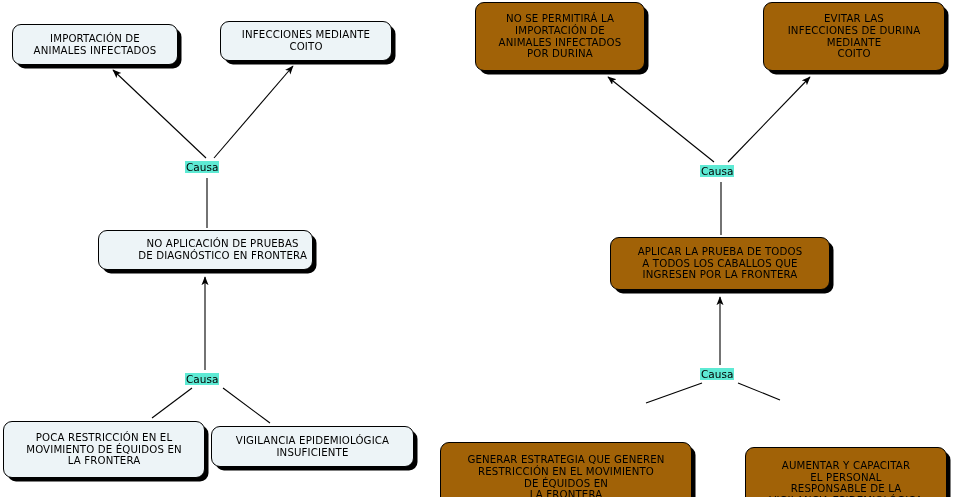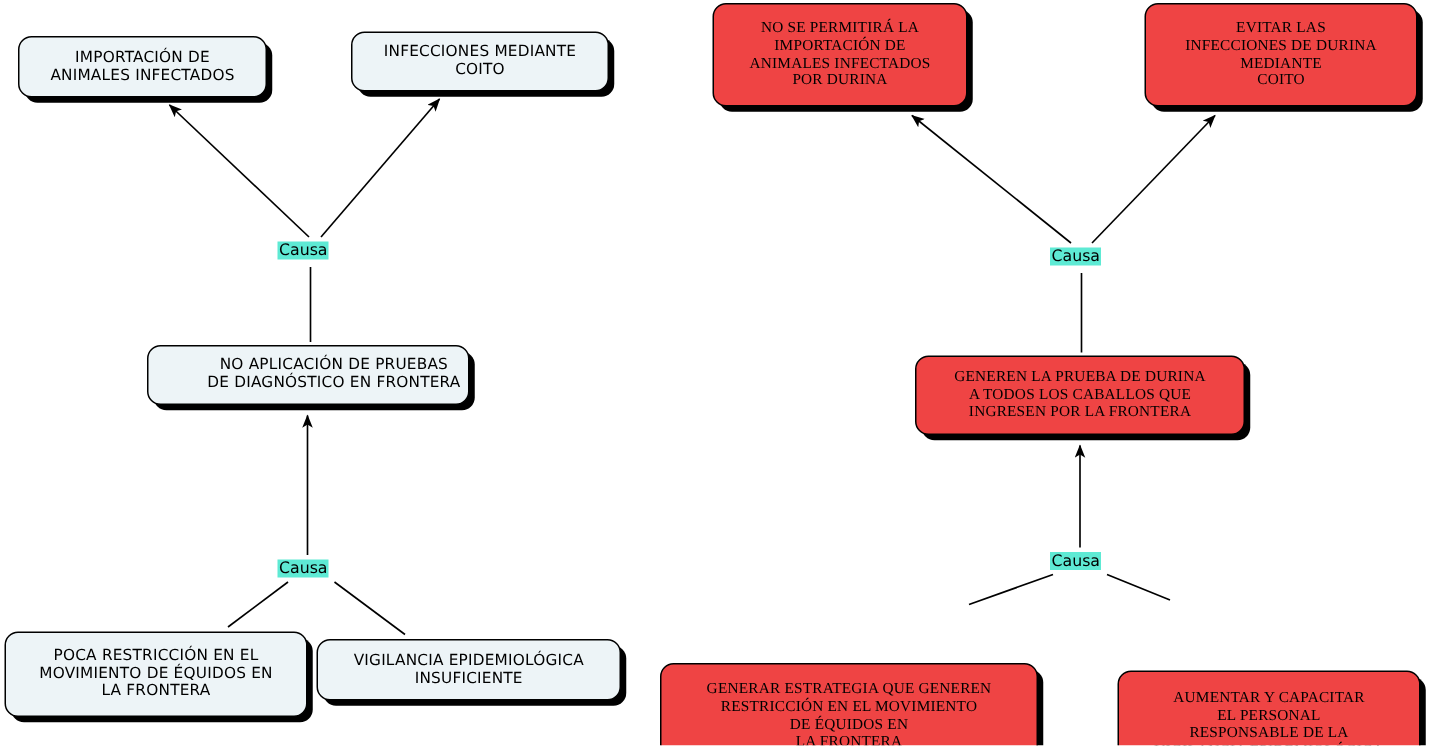--- a/index.html
+++ b/index.html
@@ -35,21 +35,21 @@
     text-align: center;
     line-height: 1.14;
     color: #000000;
     font-size: 10.2px;
     letter-spacing: 0.15px;
     padding: 2px 5px;
     box-shadow: 4px 4px 0 -0.5px #000000;
     z-index: 3;
   }
   .node.blue  { background: #edf4f7; }
-  .node.yellow{ background: #ef4444; font-family: Liberation Serif, serif; }
+  .node.yellow{ background: #a16207; }
   .node span  { display: block; white-space: pre-line; }
   .edge-label {
     position: absolute;
     font-size: 10.5px;
     color: #000000;
     background: #5eead4;
     padding: 0 1px;
     z-index: 4;
     white-space: nowrap;
   }
@@ -79,21 +79,21 @@
         <line x1="646" y1="403" x2="702" y2="383" stroke="#000000" stroke-width="1.1"></line>
         <line x1="780" y1="400" x2="738" y2="383" stroke="#000000" stroke-width="1.1"></line>
       </g>
   </svg>
 
   <div id="node-layer">
       <div class="node blue" style="left: 12px; top: 24px; width: 166px; height: 41px;">
         <span>IMPORTACIÓN DE
 ANIMALES INFECTADOS</span>
       </div>
-      <div class="node blue" style="left: 234px; top: 21px; width: 172px; height: 40px;">
+      <div class="node blue" style="left: 220px; top: 21px; width: 172px; height: 40px;">
         <span>INFECCIONES MEDIANTE
 COITO</span>
       </div>
       <div class="node blue" style="left: 98px; top: 230px; width: 215px; height: 40px; justify-content: flex-end;">
         <span>NO APLICACIÓN DE PRUEBAS
 DE DIAGNÓSTICO EN FRONTERA</span>
       </div>
       <div class="node blue" style="left: 3px; top: 421px; width: 202px; height: 57px; justify-content: center;">
         <span>POCA RESTRICCIÓN EN EL
 MOVIMIENTO DE ÉQUIDOS EN
@@ -109,21 +109,21 @@
 ANIMALES INFECTADOS
 POR DURINA</span>
       </div>
       <div class="node yellow" style="left: 763px; top: 2px; width: 182px; height: 69px;">
         <span>EVITAR LAS
 INFECCIONES DE DURINA
 MEDIANTE
 COITO</span>
       </div>
       <div class="node yellow" style="left: 610px; top: 237px; width: 220px; height: 53px;">
-        <span>GENEREN LA PRUEBA DE DURINA
+        <span>APLICAR LA PRUEBA DE TODOS
 A TODOS LOS CABALLOS QUE
 INGRESEN POR LA FRONTERA</span>
       </div>
       <div class="node yellow" style="left: 440px; top: 406px; width: 252px; height: 71px; margin-top: 36px;">
         <span>GENERAR ESTRATEGIA QUE GENEREN
 RESTRICCIÓN EN EL MOVIMIENTO
 DE ÉQUIDOS EN
 LA FRONTERA</span>
       </div>
       <div class="node yellow" style="left: 745px; top: 404px; width: 202px; height: 84px; margin-top: 43px;">

